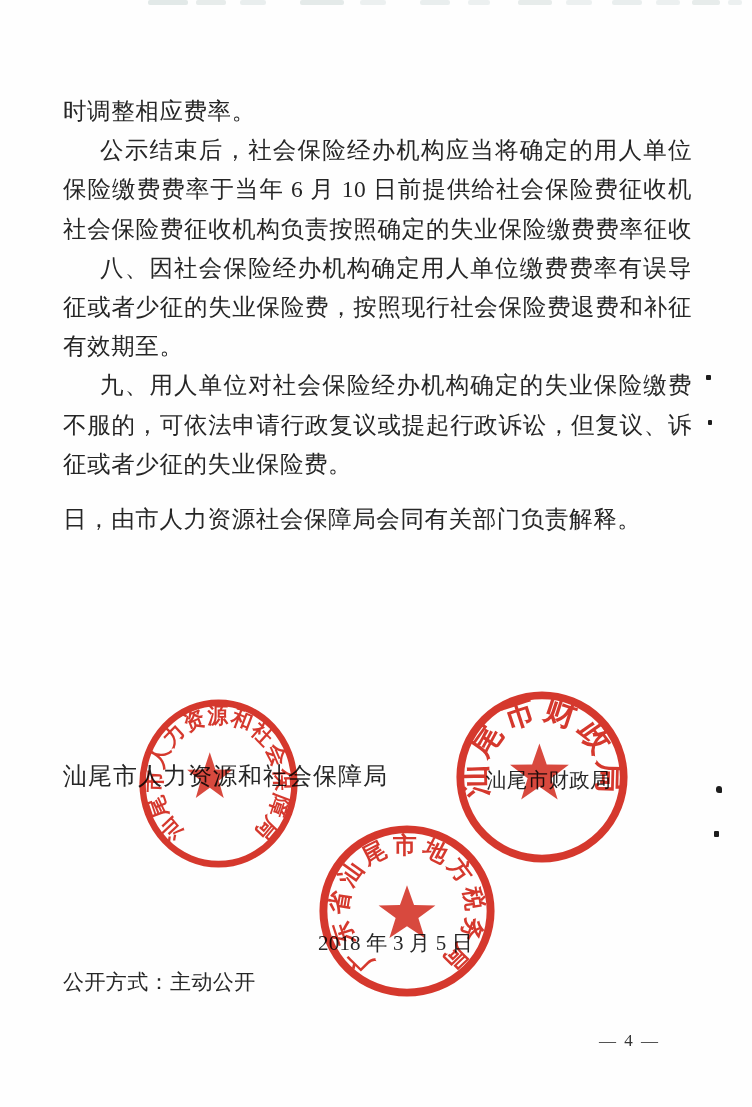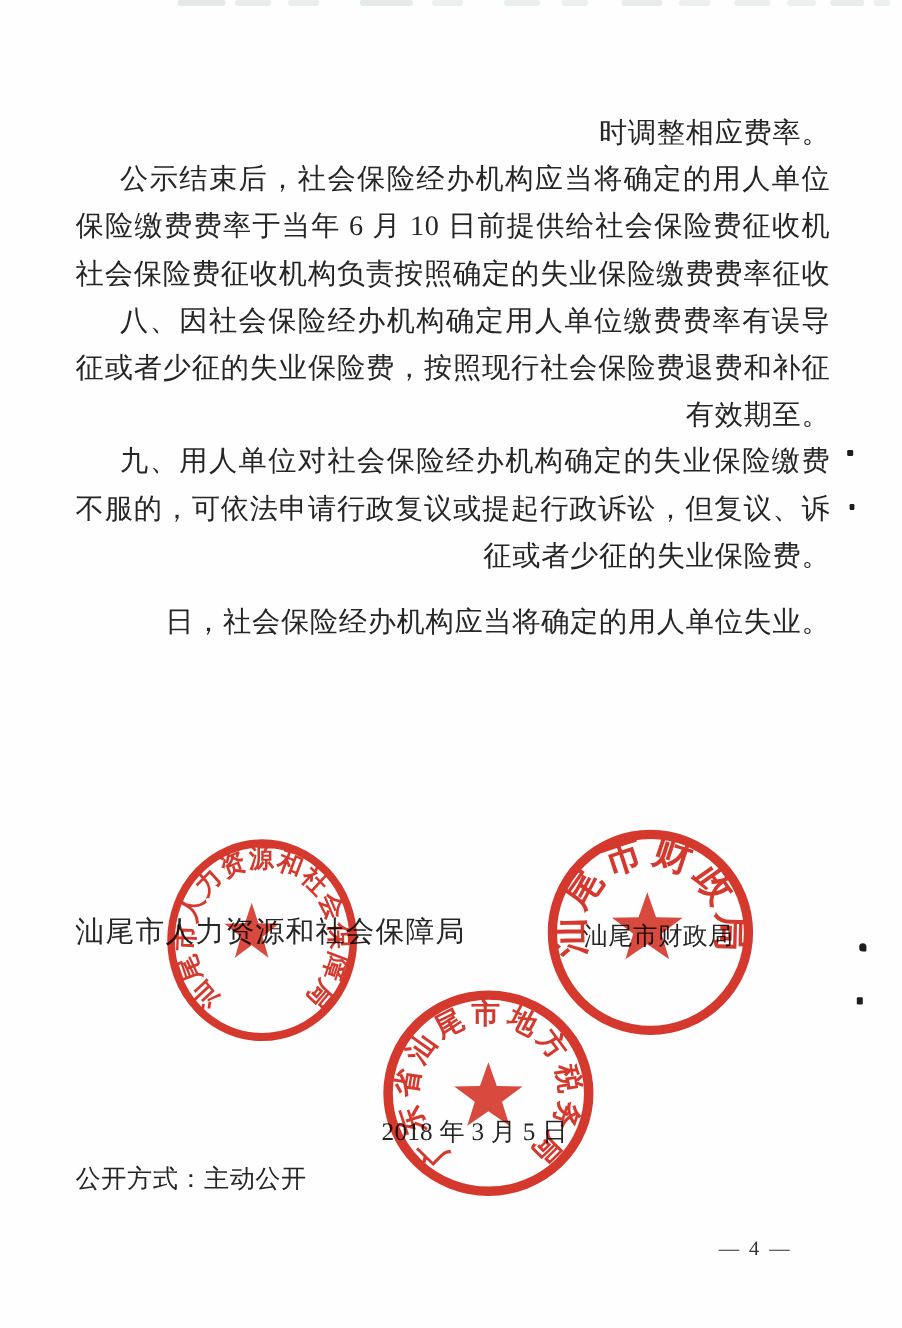--- a/index.html
+++ b/index.html
@@ -13,21 +13,21 @@
   }
   
   .top-strip{position:absolute;left:0;top:0;width:752px;height:8px;}
   .top-strip span{position:absolute;top:0;height:5px;border-radius:2px;background:rgba(141,168,164,0.45);}
 
   
   .body-text{
     position:absolute;left:63px;top:92px;width:629px;
     font-size:23.5px;letter-spacing:0.6px;line-height:39.2px;
   }
-  .line{height:39.2px;white-space:nowrap;text-align:right;}
+  .line{height:39.2px;white-space:nowrap;}
   .line.full{text-align:justify;text-align-last:justify;white-space:normal;height:39.2px;overflow:hidden;}
   .line.indent{text-indent:37px;}
   .para.gap-before{margin-top:16px;}
 
   
   .sig,.disclosure,.page-number{position:absolute;white-space:nowrap;}
   .left-sig   {left:63px; top:760px;font-size:24px;letter-spacing:1px;}
   .right-sig  {left:486px;top:766px;font-size:20.5px;letter-spacing:0.3px;}
   .center-sig {left:308px;top:887px;font-size:21px;letter-spacing:0.2px;}
   .date-line  {left:318px;top:929px;font-size:21px;letter-spacing:0.2px;}
@@ -82,21 +82,21 @@
       <div class="line indent full">八、因社会保险经办机构确定用人单位缴费费率有误导致多</div>
       <div class="line full">征或者少征的失业保险费，按照现行社会保险费退费和补征的相</div>
       <div class="line">有效期至。</div>
     </div>
     <div class="para">
       <div class="line indent full">九、用人单位对社会保险经办机构确定的失业保险缴费费率</div>
       <div class="line full">不服的，可依法申请行政复议或提起行政诉讼，但复议、诉讼期</div>
       <div class="line">征或者少征的失业保险费。</div>
     </div>
     <div class="para gap-before">
-      <div class="line">日，社会保险经办机构应当将确定的用人单位失业。</div>
+      <div class="line">日，由市人力资源社会保障局会同有关部门负责解释。</div>
     </div>
   </main>
 
   <div class="sig left-sig">汕尾市人力资源和社会保障局</div>
   <div class="sig right-sig">汕尾市财政局</div>
   <div class="sig date-line">2018 年 3 月 5 日</div>
 
   <div class="disclosure">公开方式：主动公开</div>
   <div class="page-number">— 4 —</div>
 

